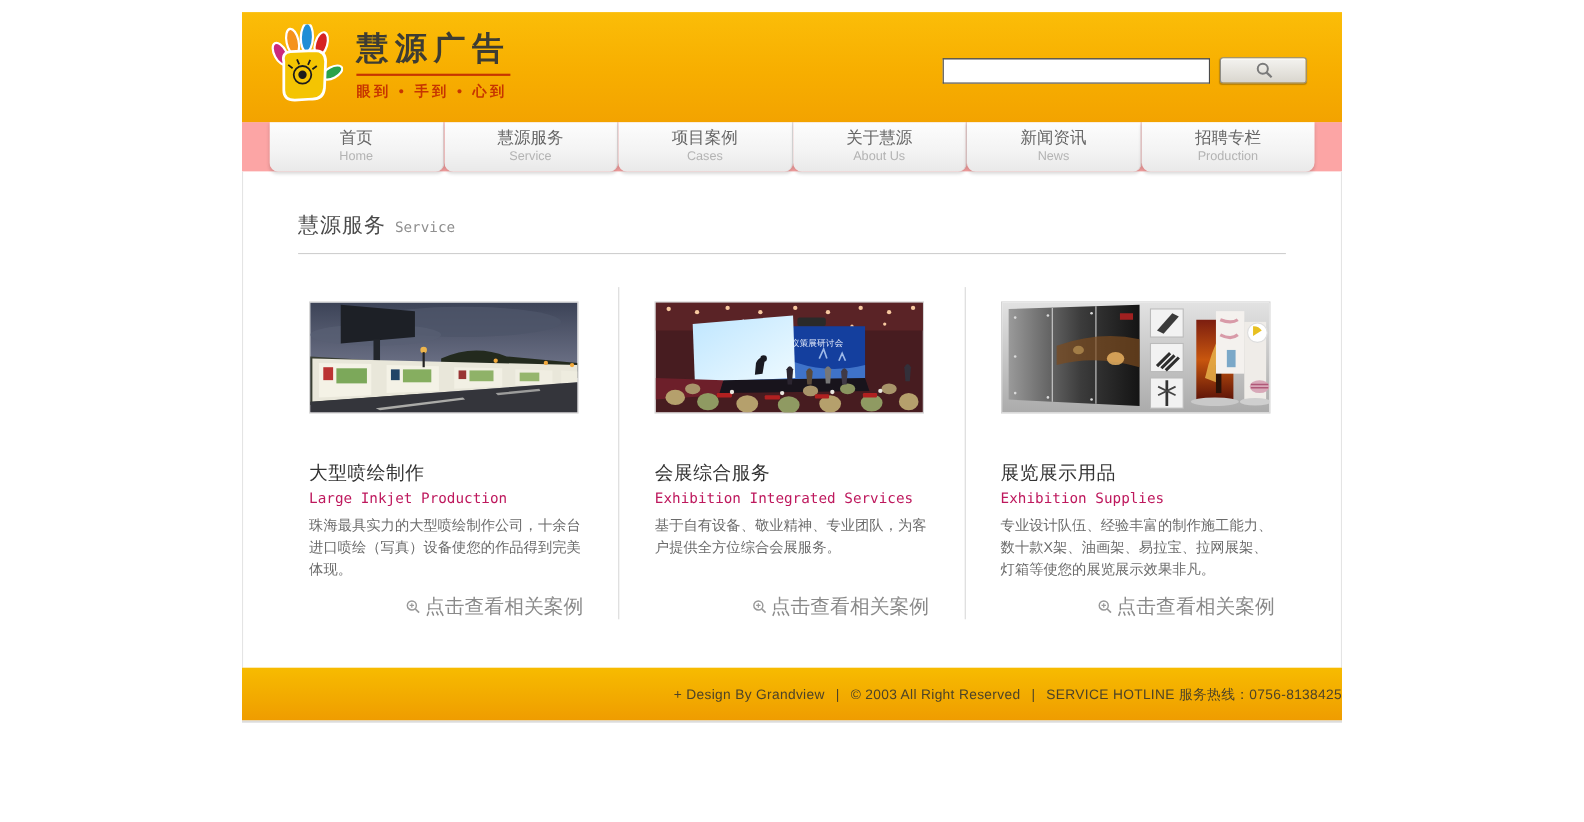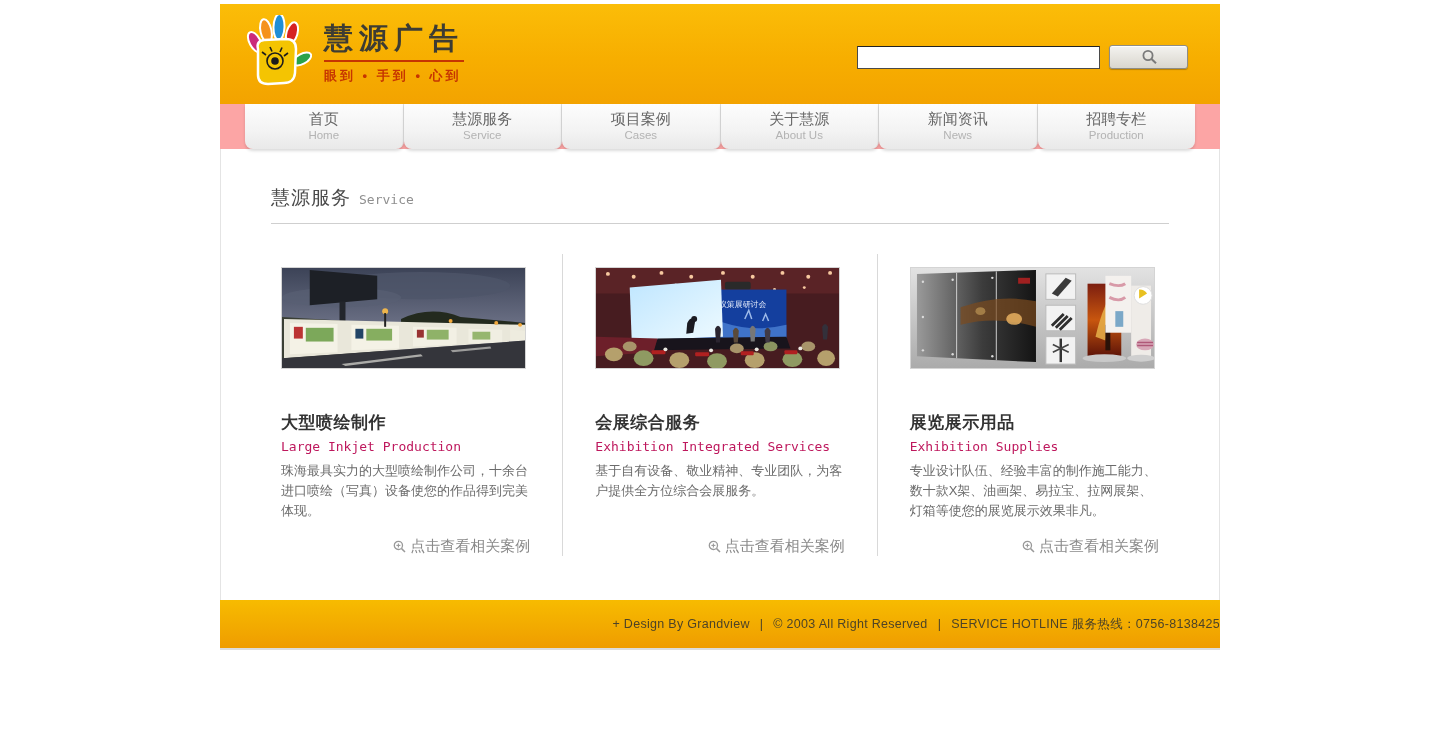--- a/index.html
+++ b/index.html
@@ -2,21 +2,21 @@
 <html><head>
 <meta charset="utf-8">
 <style>
   * { margin:0; padding:0; box-sizing:border-box; }
   body {
     background:#ffffff;
     font-family:"Liberation Sans", sans-serif;
     width:1440px; height:747px;
     position:relative;
   }
-  .page { width:1000px; margin:4px auto; position:relative; }
+  .page { width:1000px; margin:11px auto; position:relative; }
 
   
   .site-header {
     height:100px;
     background:linear-gradient(180deg,#fbbd08 0%, #f7ae00 55%, #f3a300 100%);
     position:relative;
     display:flex; align-items:center;
     padding-left:22px;
   }
   .logo-wrap { width:70px; height:78px; margin-right:12px; cursor:pointer; }
@@ -98,30 +98,30 @@
   .service-col:first-child { padding-left:0; }
   .service-col:last-child { padding-right:0; }
   .service-col + .service-col { border-left:1px solid #d9d9d9; }
 
   .service-photo {
     width:245px; height:102px;
     margin-top:13px;
     border:1px solid #d4d4d4;
     display:block;
   }
-  .svc-title { margin-top:42px; font-size:17px; font-weight:bold; color:#333; letter-spacing:.5px; }
+  .svc-title { margin-top:42px; font-size:17px; font-weight:normal; color:#333; letter-spacing:.5px; }
   .svc-en {
     margin-top:5px;
     font-family:"DejaVu Sans Mono", monospace;
     font-size:13px; color:#be185d;
   }
   .svc-desc { margin-top:7px; font-size:13px; color:#6b6b6b; line-height:1.55; }
   .svc-link-row {
     margin-top:auto; text-align:right;
-    color:#8a8a8a; font-size:15px; cursor:pointer;
+    color:#8a8a8a; font-size:18px; cursor:pointer;
     display:flex; justify-content:flex-end; align-items:center; gap:4px;
   }
 
   
   .site-footer {
     height:50px;
     background:linear-gradient(180deg,#f7bb00 0%,#f2a900 60%,#ef9c00 100%);
     display:flex; align-items:center; justify-content:flex-end;
     border-bottom:2px solid #dcdcdc;
   }

